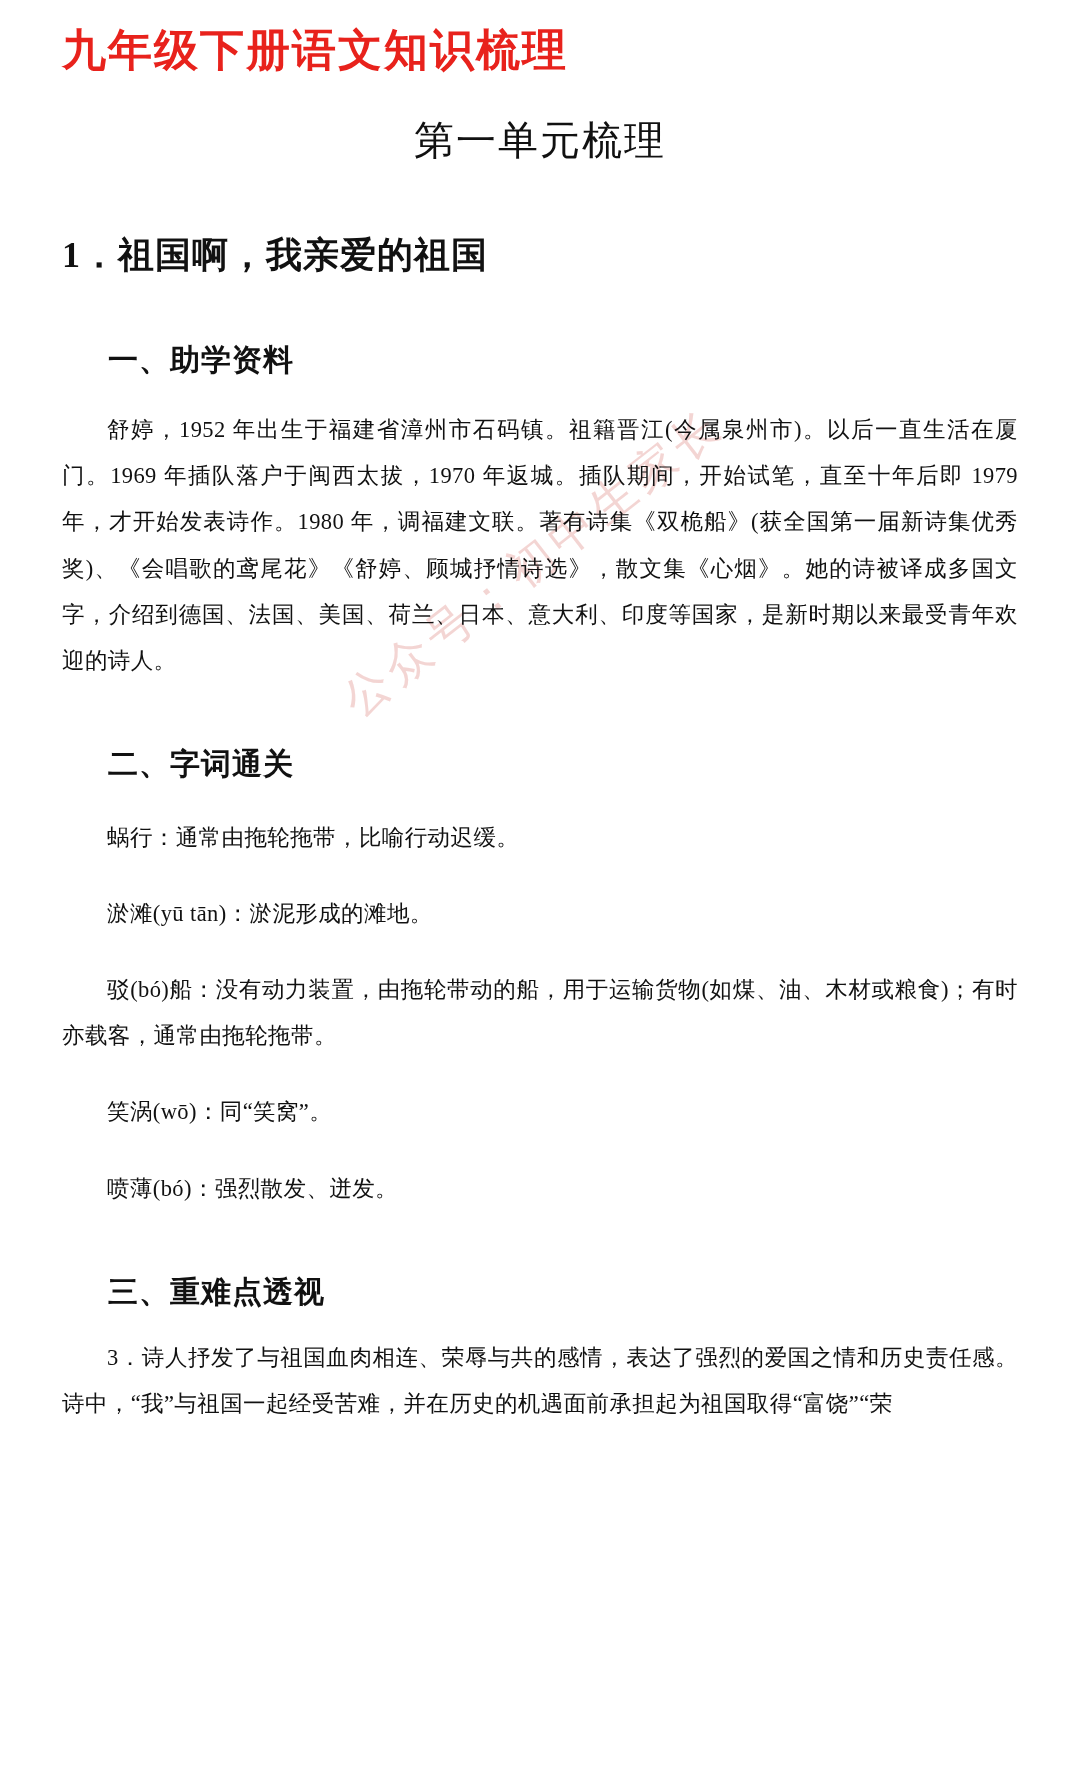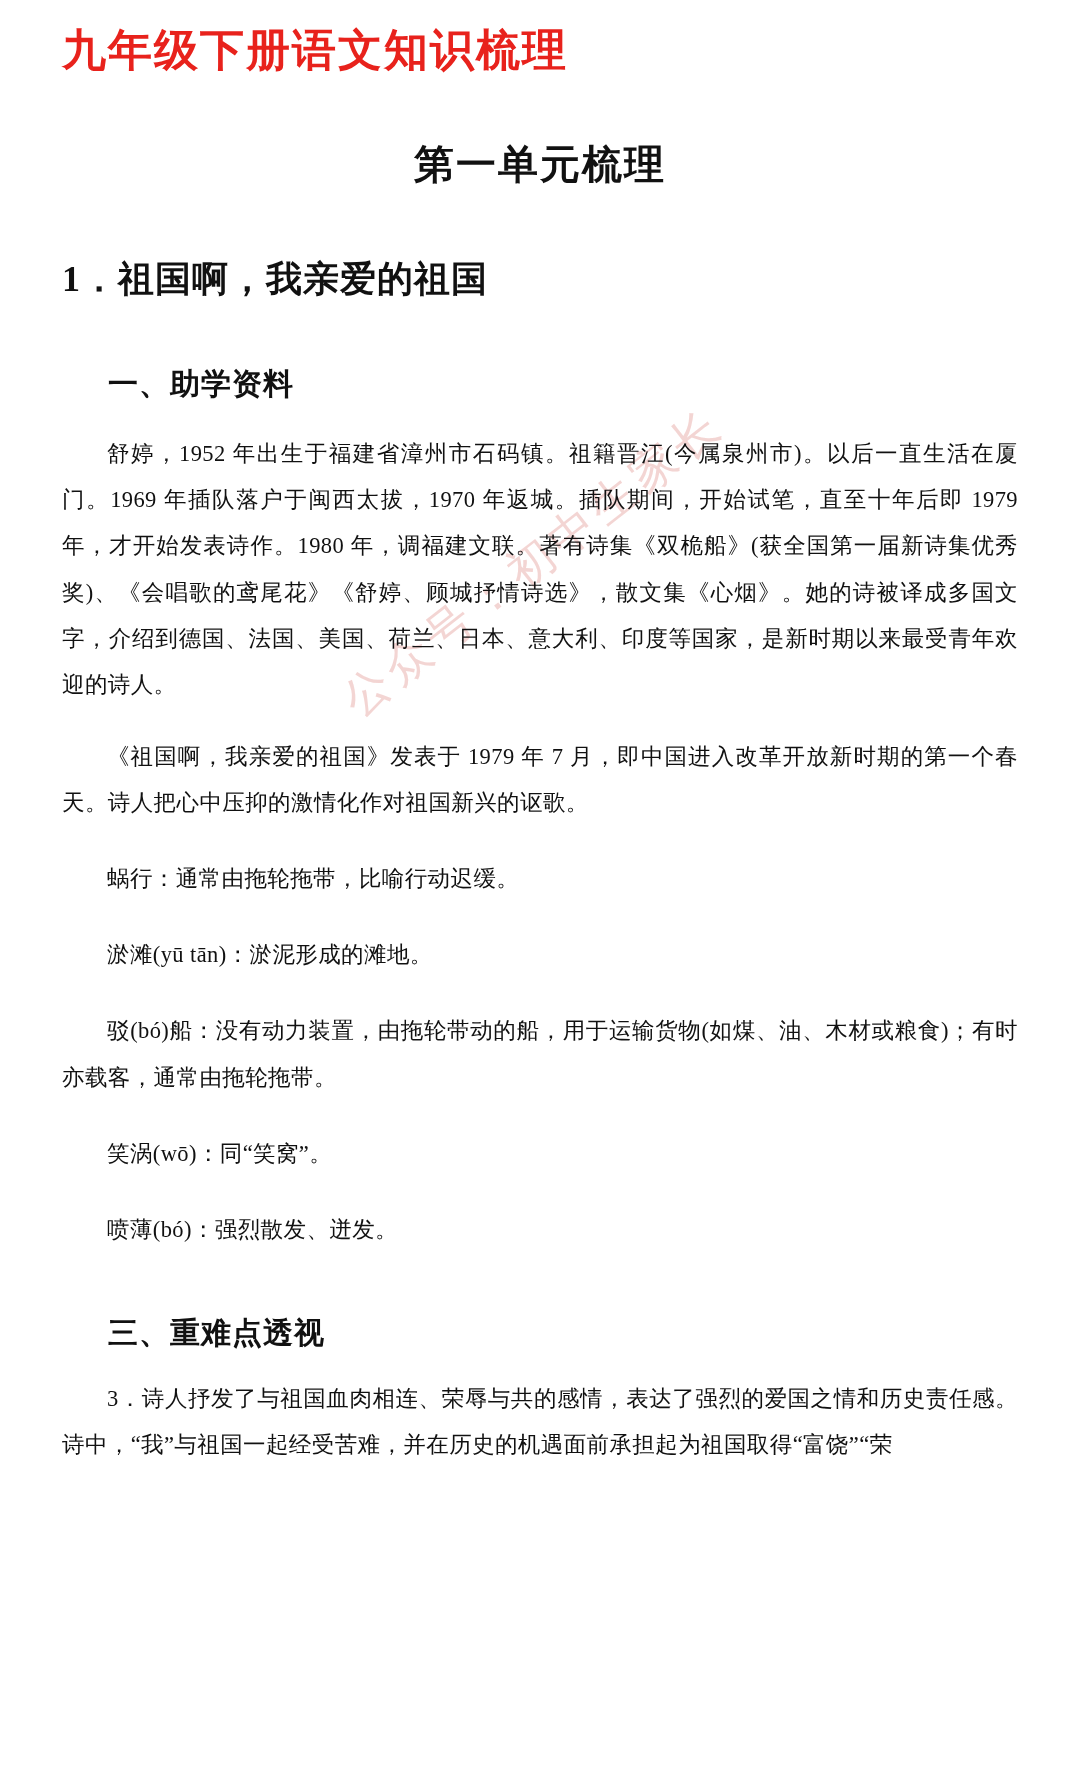--- a/index.html
+++ b/index.html
@@ -29,23 +29,23 @@
     letter-spacing: 2px;
     margin-top: 22px;
     margin-bottom: 0;
     line-height: 1.3;
     font-family: "Liberation Serif", "DejaVu Serif", serif;
   }
   .unit-title {
     text-align: center;
     color: #111111;
     font-size: 40px;
-    font-weight: bold;
+    font-weight: normal;
     letter-spacing: 2px;
-    margin-top: 60px;
+    margin-top: 36px;
     margin-bottom: 0;
     line-height: 1.3;
   }
   .section-heading {
     font-size: 36px;
     font-weight: bold;
     color: #111111;
     margin-top: 64px;
     margin-bottom: 0;
     letter-spacing: 1px;
@@ -115,22 +115,22 @@
     <h1 class="doc-title">九年级下册语文知识梳理</h1>
 
     <h2 class="unit-title">第一单元梳理</h2>
 
     <h3 class="section-heading">1．祖国啊，我亲爱的祖国</h3>
 
     <h4 class="sub-heading">一、助学资料</h4>
 
     <p class="para">舒婷，1952 年出生于福建省漳州市石码镇。祖籍晋江(今属泉州市)。以后一直生活在厦门。1969 年插队落户于闽西太拔，1970 年返城。插队期间，开始试笔，直至十年后即 1979 年，才开始发表诗作。1980 年，调福建文联。著有诗集《双桅船》(获全国第一届新诗集优秀奖)、《会唱歌的鸢尾花》《舒婷、顾城抒情诗选》，散文集《心烟》。她的诗被译成多国文字，介绍到德国、法国、美国、荷兰、日本、意大利、印度等国家，是新时期以来最受青年欢迎的诗人。</p>
 
-    <p class="para">《祖国啊，我亲爱的祖国》发表于 1979 年 7 月，即中国进入改革开放新时期的第一个春天。诗人把心中压抑的激情化作对祖国新兴的讴歌。</p>
 
+    <h4 class="sub-heading">二、字词通关</h4>
 
     <p class="glossary">蜗行：通常由拖轮拖带，比喻行动迟缓。</p>
     <p class="glossary">淤滩(yū tān)：淤泥形成的滩地。</p>
     <p class="glossary">驳(bó)船：没有动力装置，由拖轮带动的船，用于运输货物(如煤、油、木材或粮食)；有时亦载客，通常由拖轮拖带。</p>
     <p class="glossary">笑涡(wō)：同“笑窝”。</p>
     <p class="glossary">喷薄(bó)：强烈散发、迸发。</p>
 
     <h4 class="sub-heading">三、重难点透视</h4>
 
     <p class="para tight">3．诗人抒发了与祖国血肉相连、荣辱与共的感情，表达了强烈的爱国之情和历史责任感。诗中，“我”与祖国一起经受苦难，并在历史的机遇面前承担起为祖国取得“富饶”“荣</p>

